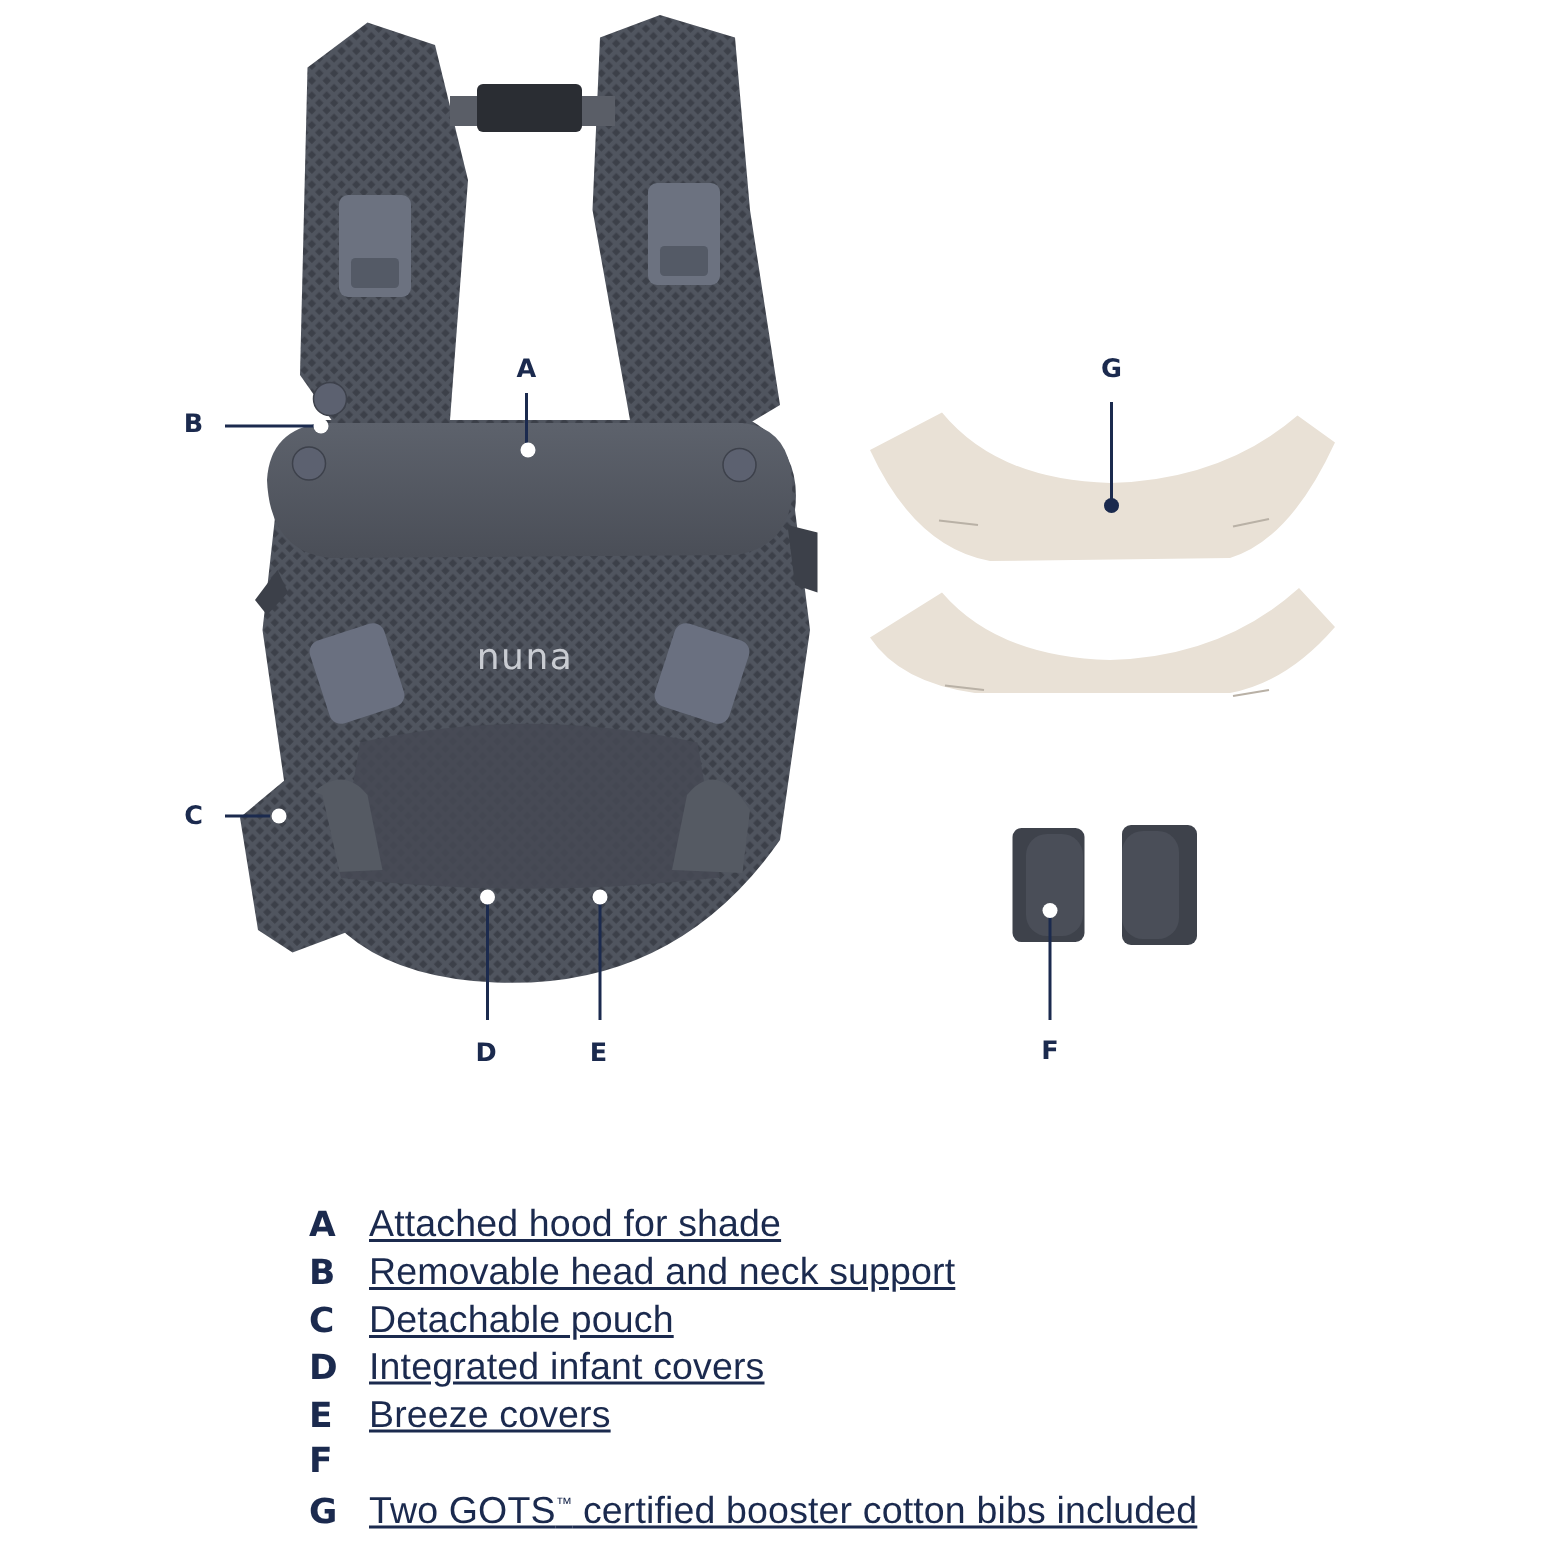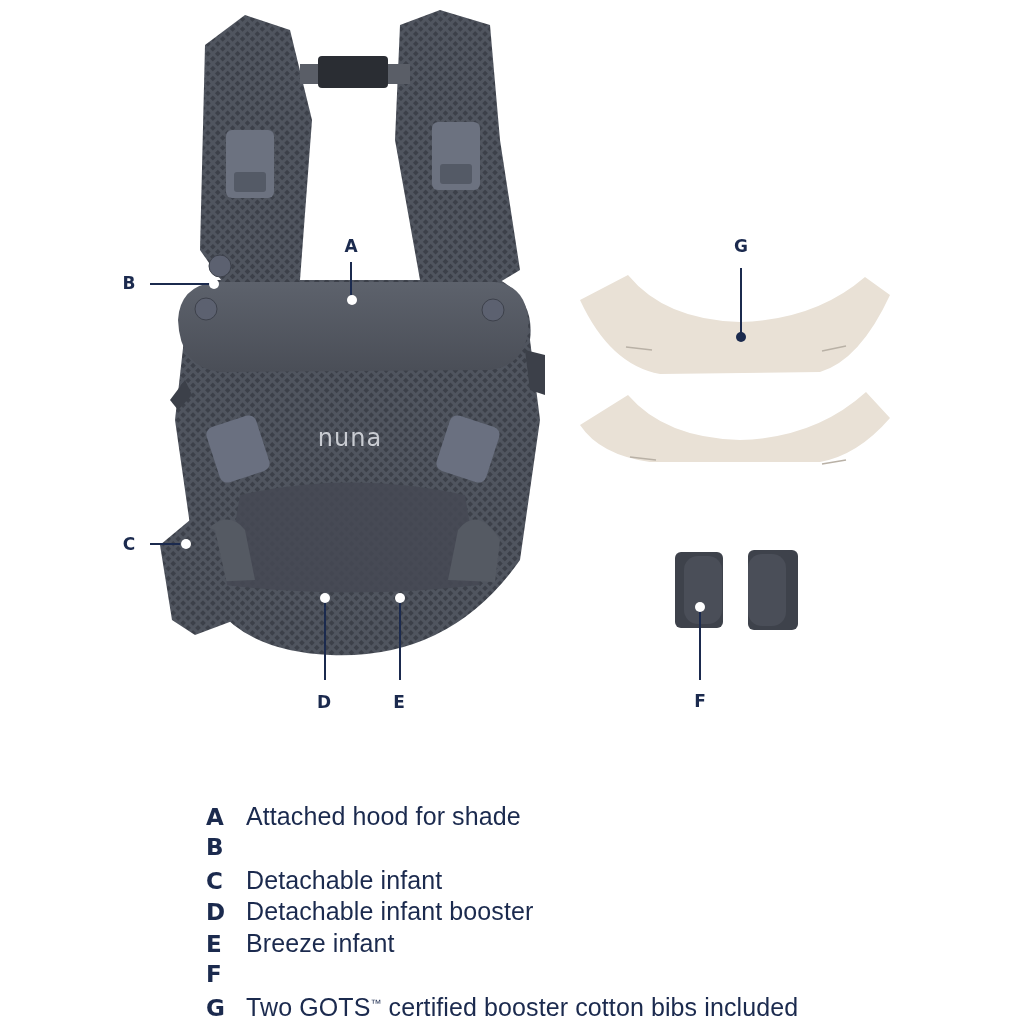--- a/index.html
+++ b/index.html
@@ -3,21 +3,21 @@
 <meta charset="utf-8">
 <style>
   html, body { margin:0; padding:0; background:#ffffff; }
   body { width:1032px; height:1032px; position:relative; overflow:hidden; font-family:"Liberation Sans", sans-serif; }
   .stage { position:absolute; left:0; top:0; width:1032px; height:760px; }
   svg.art { position:absolute; left:0; top:0; }
   .callout-letter { position:absolute; font-family:"DejaVu Sans", sans-serif; font-weight:bold; font-size:17px; color:#1b2a4e; transform:translate(-50%,-50%); }
   .legend { position:absolute; left:206px; top:802px; }
   .legend-row { display:flex; align-items:baseline; height:31.8px; }
   .legend-key { width:40px; font-family:"DejaVu Sans", sans-serif; font-weight:bold; font-size:23px; color:#1b2a4e; }
-  .legend-text { font-family:"Liberation Sans", sans-serif; font-size:25px; color:#1b2a4e; letter-spacing:0.1px; }
+  .legend-text { font-family:"Liberation Sans", sans-serif; font-size:25px; color:#1b2a4e; letter-spacing:0.1px;text-decoration:underline; }
   .legend-text sup { font-size:11px; }
 </style>
 </head>
 <body>
 
 <div class="stage">
   <svg class="art" width="1032" height="760" viewBox="0 0 1032 760">
     <defs>
       <pattern id="mesh" width="7" height="7" patternUnits="userSpaceOnUse" patternTransform="rotate(45)">
         <rect width="7" height="7" fill="#50555f"></rect>
@@ -133,32 +133,33 @@
   <div class="callout-letter" style="left:741px;top:246px;">G</div>
 </div>
 
 <div class="legend">
   <div class="legend-row">
     <span class="legend-key">A</span>
     <span class="legend-text">Attached hood for shade</span>
   </div>
   <div class="legend-row">
     <span class="legend-key">B</span>
+    <span class="legend-text">Removable head and neck support</span>
   </div>
   <div class="legend-row">
     <span class="legend-key">C</span>
-    <span class="legend-text">Detachable infant</span>
+    <span class="legend-text">Detachable pouch</span>
   </div>
   <div class="legend-row">
     <span class="legend-key">D</span>
-    <span class="legend-text">Detachable infant booster</span>
+    <span class="legend-text">Integrated infant covers</span>
   </div>
   <div class="legend-row">
     <span class="legend-key">E</span>
-    <span class="legend-text">Breeze infant</span>
+    <span class="legend-text">Breeze covers</span>
   </div>
   <div class="legend-row">
     <span class="legend-key">F</span>
   </div>
   <div class="legend-row">
     <span class="legend-key">G</span>
     <span class="legend-text"><span>Two GOTS</span><sup>™</sup><span> certified booster cotton bibs included</span></span>
   </div>
 </div>
 

